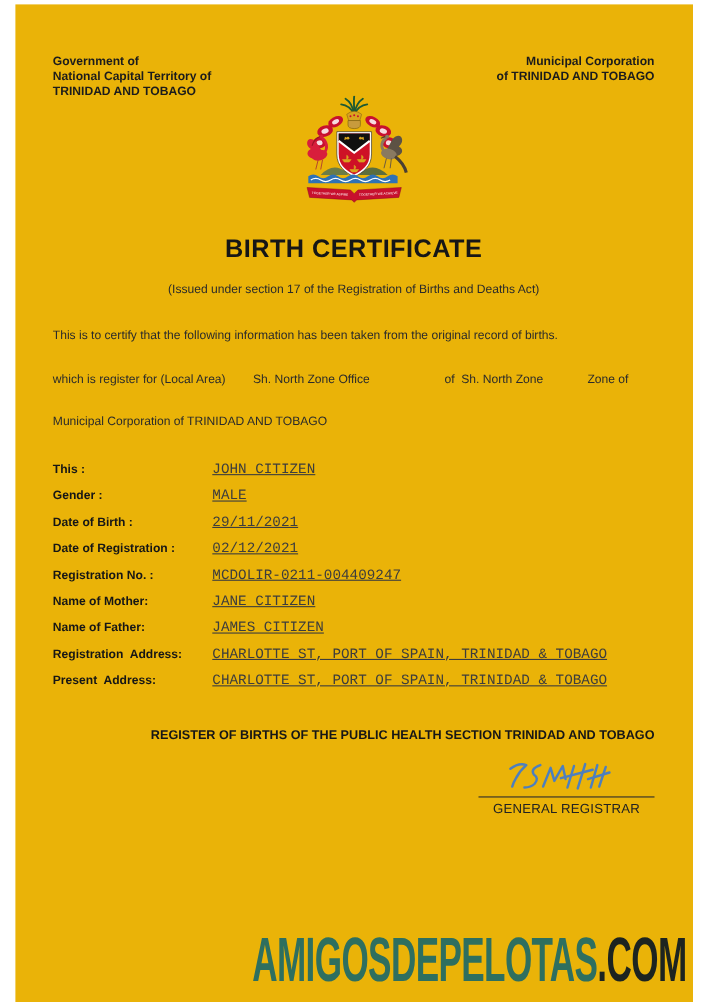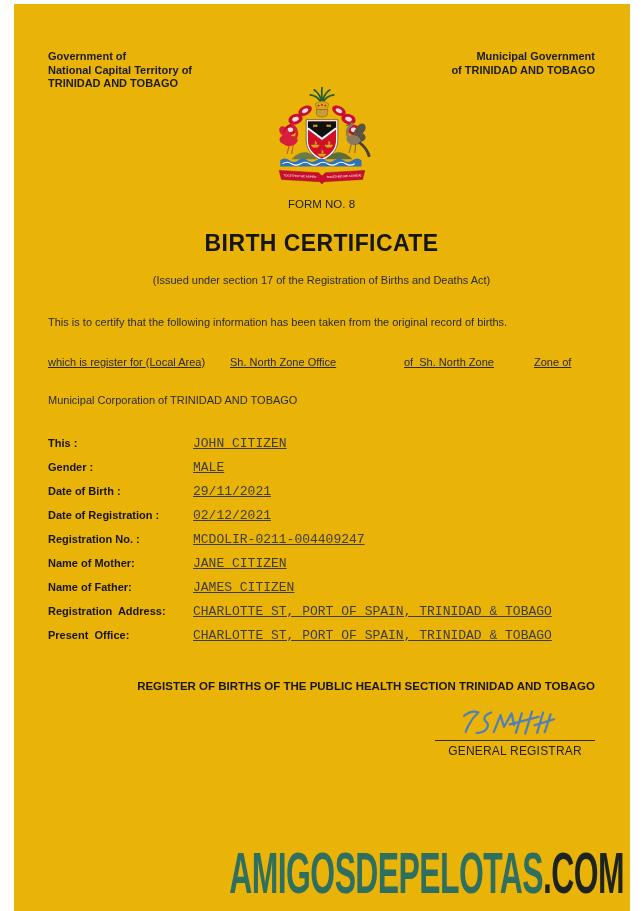--- a/index.html
+++ b/index.html
@@ -21,21 +21,21 @@
   .form-no { text-align:center; margin-top:5px; font-size:11.5px; color:#222; }
 
   
   .title { text-align:center; margin-top:20px; font-size:23px; font-weight:bold;
            letter-spacing:0.4px; color:#161616; }
   .issued { text-align:center; margin-top:17px; font-size:11px; color:#2b2b2b; }
   .certify { margin-top:30px; font-size:11px; color:#2b2b2b; }
 
   
   .register-line { margin-top:28px; position:relative; height:14px; font-size:11px; color:#2b2b2b; }
-  .register-line span { position:absolute; top:0; white-space:pre;text-decoration:underline; }
+  .register-line span { position:absolute; top:0; white-space:pre; }
   .rl-prefix { left:0; }
   .rl-office { left:182px; }
   .rl-ofzone { left:356px; }
   .rl-suffix { left:486px; }
   .municipal { margin-top:24px; font-size:11px; color:#2b2b2b; }
 
   
   .fields { margin-top:30px; }
   .field-row { display:flex; align-items:baseline; height:24px; }
   .field-label { width:145px; flex:0 0 145px; font-size:11px; font-weight:bold;
@@ -61,21 +61,21 @@
 <div class="page">
   <div class="content">
 
     <div class="header-row">
       <div class="hdr left">
         <div>Government of</div>
         <div>National Capital Territory of</div>
         <div>TRINIDAD AND TOBAGO</div>
       </div>
       <div class="hdr right">
-        <div>Municipal Government</div>
+        <div>Municipal Corporation</div>
         <div>of TRINIDAD AND TOBAGO</div>
       </div>
     </div>
 
     <div class="crest-wrap">
       <svg width="124" height="106" viewBox="0 0 220 188" aria-hidden="true">
 
         <g stroke="#1e5a33" stroke-width="3" stroke-linecap="round" fill="none">
           <path d="M110,30 C108,18 104,10 96,5"></path>
           <path d="M110,30 C110,16 109,8 110,1"></path>
@@ -160,21 +160,20 @@
 
         <path d="M36,130 q8,-6 16,0 q8,6 16,0 q8,-6 16,0 q8,6 16,0 q8,-6 16,0 q8,6 16,0 q8,-6 16,0 q8,6 16,0 q8,-6 16,0 l0,11 h-144 z" fill="#2f72b5"></path>
         <path d="M40,136 q8,-5 16,0 q8,5 16,0 q8,-5 16,0 q8,5 16,0 q8,-5 16,0 q8,5 16,0 q8,-5 16,0 q8,5 16,0" stroke="#ffffff" stroke-width="2" fill="none"></path>
 
         <path d="M34,148 L104,152 L110,158 L116,152 L186,148 L182,164 L114,168 L110,172 L106,168 L38,164 Z" fill="#c8102e" stroke="#8e0c1d" stroke-width="0.8"></path>
         <text x="71" y="160" font-size="5.2" fill="#ffffff" text-anchor="middle" transform="rotate(3 71 160)">TOGETHER WE ASPIRE</text>
         <text x="149" y="160" font-size="5.2" fill="#ffffff" text-anchor="middle" transform="rotate(-3 149 160)">TOGETHER WE ACHIEVE</text>
       </svg>
     </div>
 
-    <div class="form-no">FORM NO. 8</div>
 
     <div class="title">BIRTH CERTIFICATE</div>
 
     <div class="issued">(Issued under section 17 of the Registration of Births and Deaths Act)</div>
 
     <div class="certify">This is to certify that the following information has been taken from the original record of births.</div>
 
     <div class="register-line">
       <span class="rl-prefix">which is register for (Local Area)</span>
       <span class="rl-office">Sh. North Zone Office</span>
@@ -211,21 +210,21 @@
       </div>
       <div class="field-row">
         <span class="field-label">Name of Father:</span>
         <span class="field-value">JAMES CITIZEN</span>
       </div>
       <div class="field-row">
         <span class="field-label">Registration  Address:</span>
         <span class="field-value">CHARLOTTE ST, PORT OF SPAIN, TRINIDAD &amp; TOBAGO</span>
       </div>
       <div class="field-row">
-        <span class="field-label">Present  Office:</span>
+        <span class="field-label">Present  Address:</span>
         <span class="field-value">CHARLOTTE ST, PORT OF SPAIN, TRINIDAD &amp; TOBAGO</span>
       </div>
     </div>
 
     <div class="register-of-births">REGISTER OF BIRTHS OF THE PUBLIC HEALTH SECTION TRINIDAD AND TOBAGO</div>
 
     <div class="signature-block">
       <svg width="130" height="34" viewBox="0 0 140 40" aria-hidden="true">
         <g stroke="#4d7fbe" stroke-width="2.6" fill="none" stroke-linecap="round" stroke-linejoin="round">
           <path d="M10,14 Q19,7 27,10 Q20,16 16,24 Q13,29 12,33"></path>

